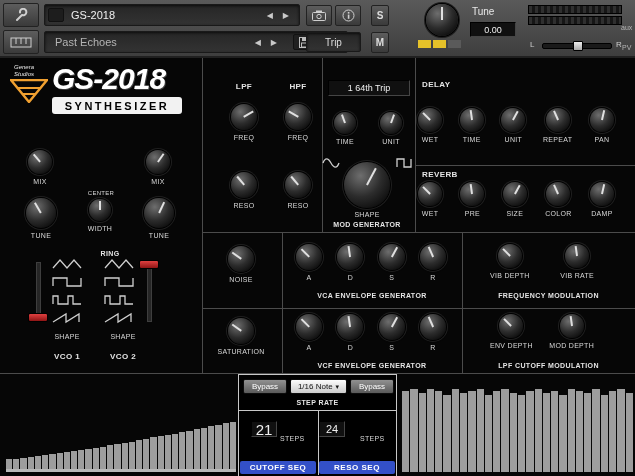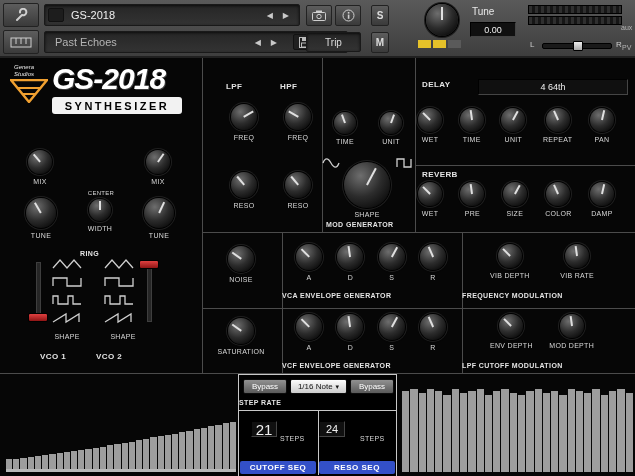--- a/index.html
+++ b/index.html
@@ -1,20 +1,20 @@
 <!DOCTYPE html>
 <html style="--accent-blue: #3350c8; --indicator-yellow: #e6c229; --logo-orange: #f0a030;"><head>
 <meta charset="utf-8">
 <style>
 *{margin:0;padding:0;box-sizing:border-box}
 body{background:#222;font-family:"Liberation Sans",sans-serif}
 .screen{position:relative;width:635px;height:476px;background:#060606;overflow:hidden;font-family:"Liberation Sans",sans-serif}
 .abs{position:absolute}
 .lbl{font-size:7px;color:#d8d8d8;letter-spacing:.3px;text-align:center;white-space:nowrap}
-.seclbl{font-size:7px;font-weight:bold;color:#e4e4e4;letter-spacing:.4px;white-space:nowrap}
+.seclbl{font-size:7px;font-weight:bold;color:#e4e4e4;letter-spacing:.4px;text-align:center;white-space:nowrap}
 .knob{position:relative;border-radius:50%;background:radial-gradient(circle at 36% 30%,#6e6e6e,#2c2c2c 48%,#0a0a0a 85%);box-shadow:0 0 0 1px #000,0 0 0 2px #1f1f1f,0 1px 2px rgba(0,0,0,.7)}
 .knob::after{content:"";position:absolute;left:calc(50% - 1px);top:9%;width:2px;height:41%;background:#e0e0e0;transform-origin:50% 100%;transform:rotate(var(--rot,-40deg))}
 .kc{display:flex;flex-direction:column;align-items:center;gap:4px;position:absolute}
 .krow{display:flex;justify-content:space-between;position:absolute}
 .kcell{display:flex;flex-direction:column;align-items:center;gap:4px}
 .display{background:#101010;border:1px solid #454545;border-top-color:#000;border-left-color:#000;color:#f0f0f0;font-size:9px;display:flex;align-items:center;justify-content:center;white-space:nowrap}
 .divider{background:#4b4b4b;position:absolute}
 .header{position:absolute;left:0;top:0;width:635px;height:58px;background:linear-gradient(#5a5a5a,#3e3e3e);border-bottom:2px solid #202020}
 .hbox{position:absolute;background:linear-gradient(#262626,#333);border:1px solid #191919;border-radius:2px;box-shadow:inset 0 1px 3px rgba(0,0,0,.7)}
 .hbtn{position:absolute;background:linear-gradient(#5d5d5d,#3a3a3a);border:1px solid #222;border-radius:2px;display:flex;align-items:center;justify-content:center;color:#ddd}
@@ -219,40 +219,40 @@
   </div>
   <div class="kc" style="left:231px;top:172px;width:26px">
     <div class="knob" style="width:26px;height:26px"></div>
     <div class="lbl">RESO</div>
   </div>
   <div class="kc" style="left:285px;top:172px;width:26px">
     <div class="knob" style="width:26px;height:26px"></div>
     <div class="lbl">RESO</div>
   </div>
 
+  <div class="display abs" style="left:328px;top:80px;width:82px;height:16px">1 64th Trip</div>
   <div class="kc" style="left:334px;top:112px;width:22px">
     <div class="knob" style="width:22px;height:22px;--rot:-20deg"></div>
     <div class="lbl">TIME</div>
   </div>
   <div class="kc" style="left:380px;top:112px;width:22px">
     <div class="knob" style="width:22px;height:22px;--rot:20deg"></div>
     <div class="lbl">UNIT</div>
   </div>
   <svg class="abs" style="left:322px;top:157px" width="18" height="12" viewBox="0 0 18 12">
       <path d="M1,6 C3,0.5 6,0.5 9,6 C12,11.5 15,11.5 17,6" fill="none" stroke="#cfcfcf" stroke-width="1.3"></path>
     </svg>
   <svg class="abs" style="left:396px;top:157px" width="16" height="12" viewBox="0 0 16 12">
       <path d="M1,10 V2 H8 V10 H15 V2" fill="none" stroke="#cfcfcf" stroke-width="1.3"></path>
     </svg>
   <div class="knob abs" style="left:344px;top:162px;width:46px;height:46px;--rot:28deg"></div>
   <div class="lbl abs" style="left:334px;top:211px;width:66px">SHAPE</div>
   <div class="seclbl abs" style="left:326px;top:221px;width:82px">MOD GENERATOR</div>
 
   <div class="seclbl abs" style="left:422px;top:80px;width:40px;font-size:8px;text-align:left">DELAY</div>
-  <div class="display abs" style="left:478px;top:79px;width:150px;height:16px">4 64th</div>
   <div class="krow" style="left:418px;top:108px;width:196px">
       <div class="kcell">
         <div class="knob" style="width: 24px; height: 24px; --rot: -45deg;"></div>
         <div class="lbl">WET</div>
       </div>
       <div class="kcell">
         <div class="knob" style="width: 24px; height: 24px; --rot: -8deg;"></div>
         <div class="lbl">TIME</div>
       </div>
       <div class="kcell">

